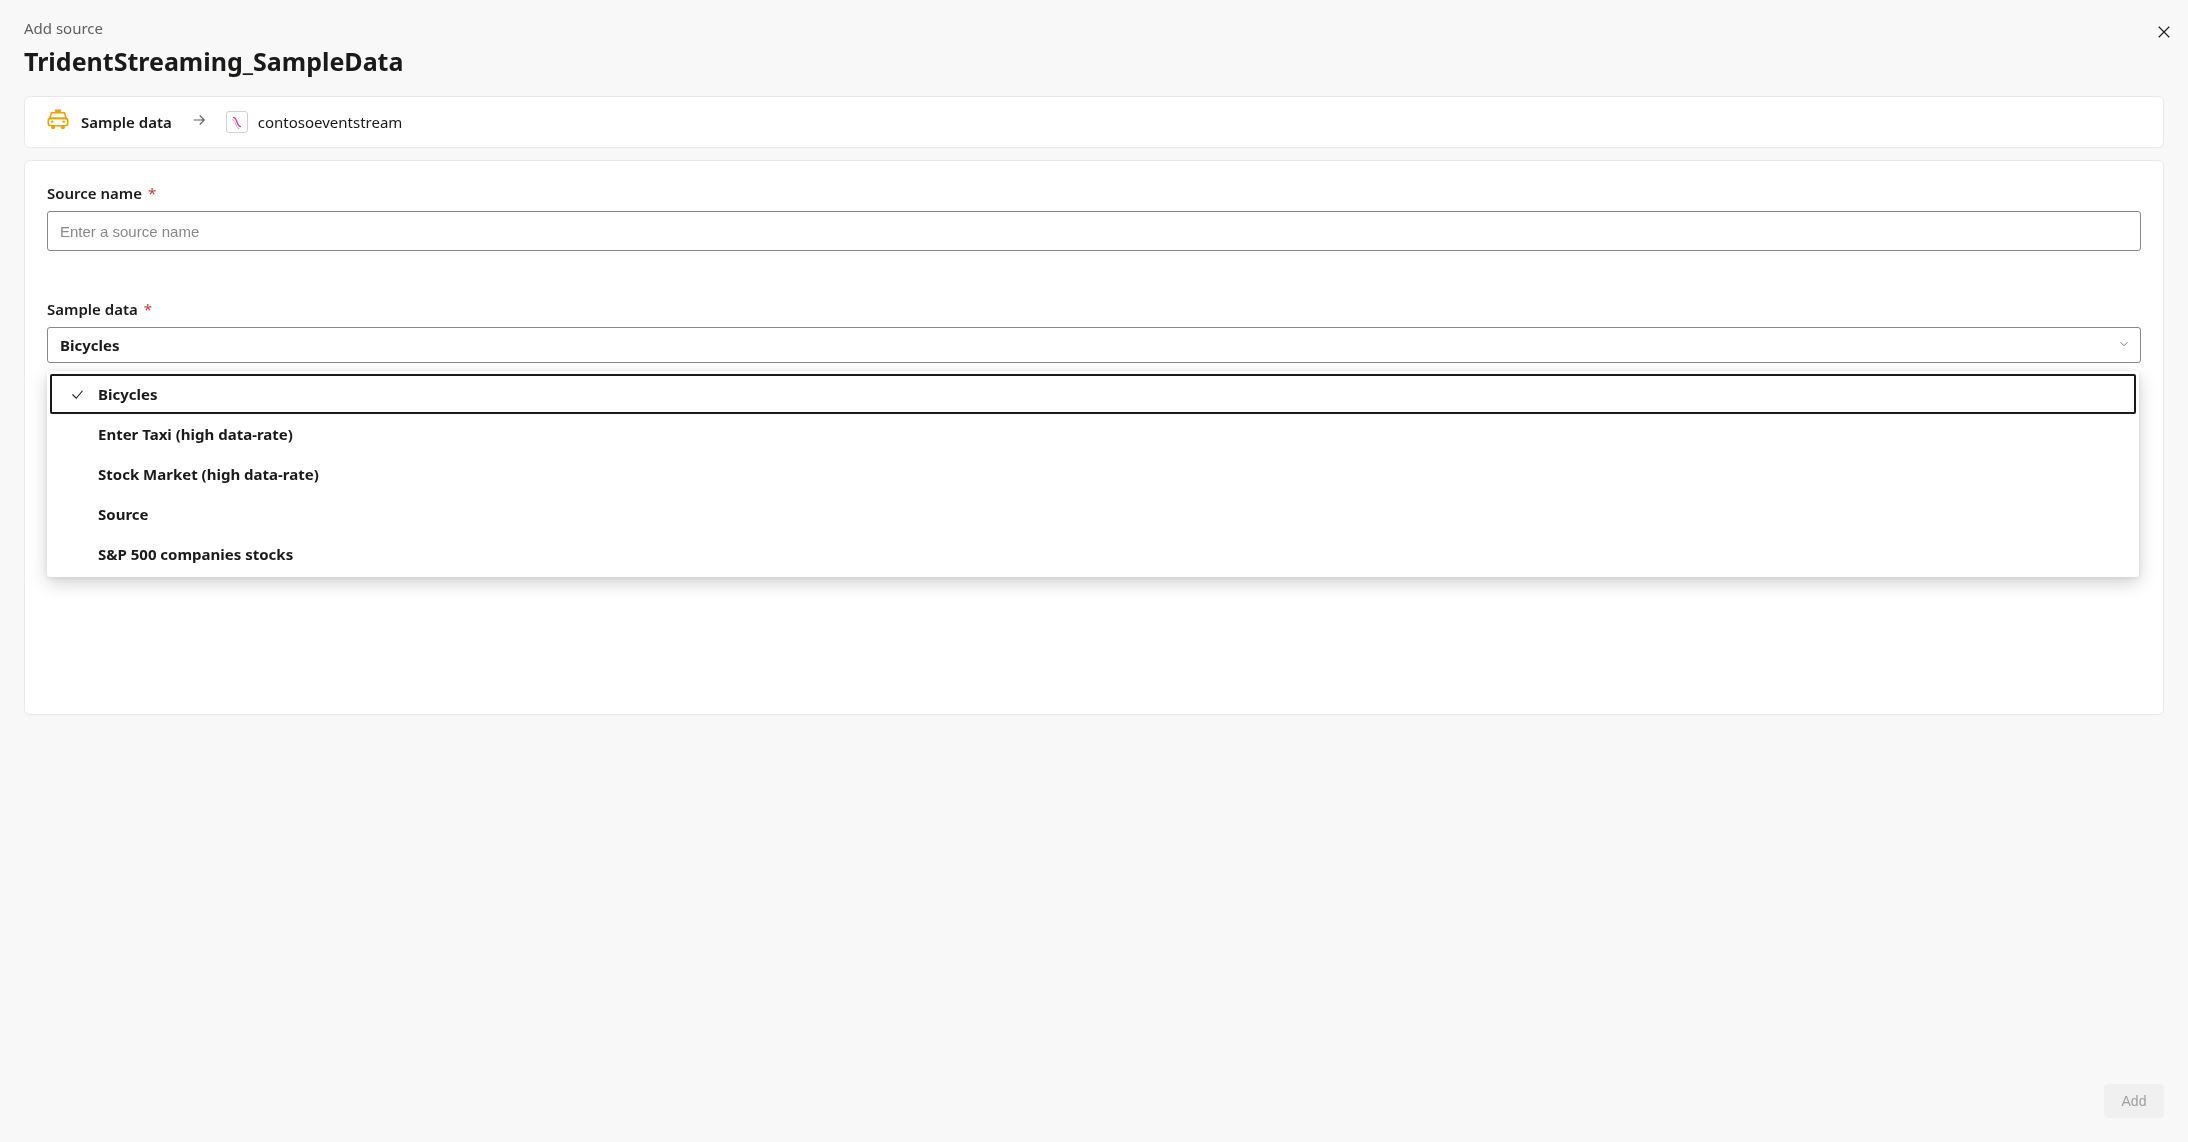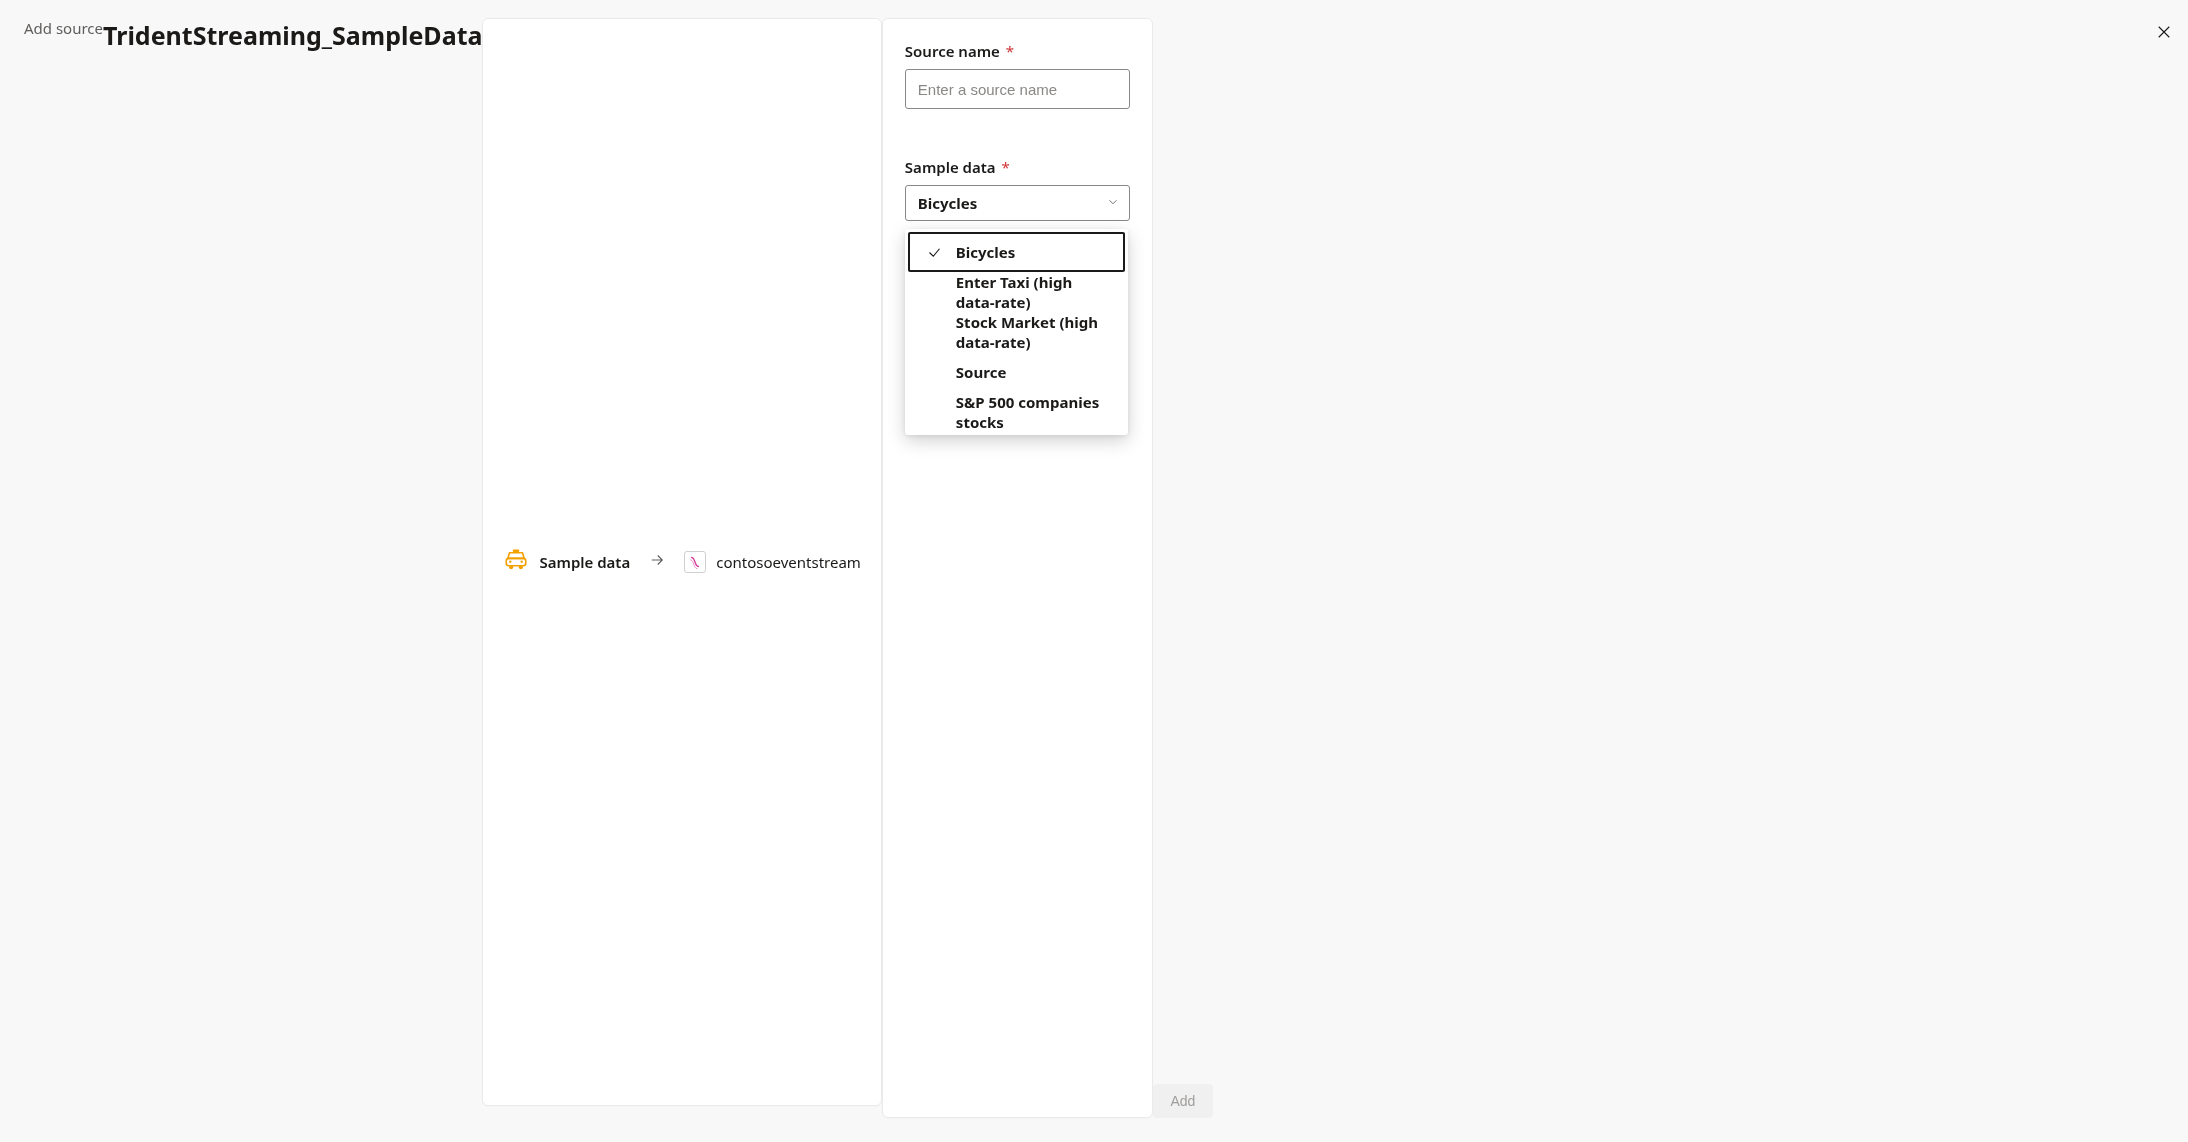--- a/index.html
+++ b/index.html
@@ -9,21 +9,21 @@
     background: #f8f8f8;
     color: #1b1a19;
     font-size: 14px;
   }
 
   .page {
     padding: 18px 24px 24px 24px;
     position: relative;
     min-height: 100%;
     display: flex;
-    flex-direction: row;
+    flex-direction: column;
   }
 
   .close-btn {
     position: absolute;
     top: 16px;
     right: 8px;
     width: 32px;
     height: 32px;
     background: transparent;
     border: none;
@@ -165,21 +165,21 @@
     justify-content: center;
     flex-shrink: 0;
   }
   .dropdown-item .check svg { width: 15px; height: 15px; stroke: #1b1a19; stroke-width: 1.8; fill: none; }
   .dropdown-item:not(.selected) .check { visibility: hidden; }
 
   .footer {
     margin-top: auto;
     padding-top: 22px;
     display: flex;
-    justify-content: center;
+    justify-content: flex-end;
   }
   .add-btn {
     min-width: 60px;
     height: 34px;
     padding: 0 16px;
     background: #f0f0f0;
     color: #a19f9d;
     border: none;
     border-radius: 4px;
     font-size: 14px;

